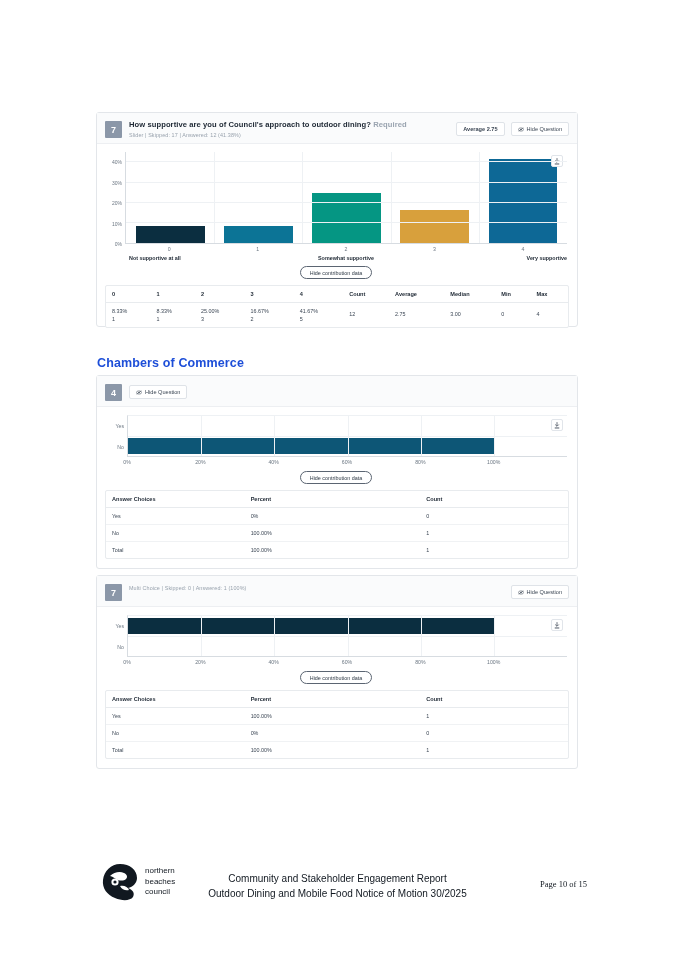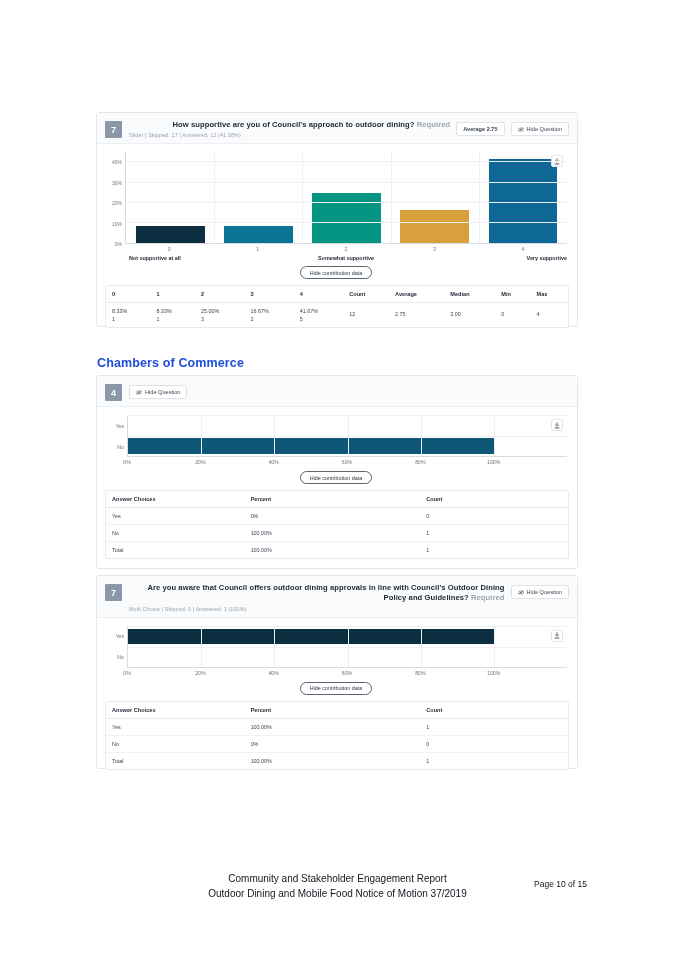--- a/index.html
+++ b/index.html
@@ -30,21 +30,21 @@
     background: #8b97a8;
     color: #ffffff;
     font-size: 9px; font-weight: bold;
     display: flex; align-items: center; justify-content: center;
     border-radius: 1px;
     margin-right: 7px; margin-top: 1px;
   }
   .qtext-wrap { flex: 1 1 auto; padding-right: 6px; }
   .qtitle {
     font-size: 7.6px; font-weight: bold; line-height: 1.35;
-    color: #1d2733; letter-spacing: 0.01em; text-align: right;
+    color: #1d2733; letter-spacing: 0.01em;
   }
   .qtitle .req { color: #9aa4b0; font-weight: bold; }
   .qmeta { font-size: 5.4px; color: #98a2ad; margin-top: 2px; letter-spacing: 0.02em; }
   .head-right { flex: 0 0 auto; display: flex; align-items: center; gap: 6px; margin-top: 2px; }
   .avg-badge {
     border: 1px solid #dfe3e8; border-radius: 2px;
     padding: 3px 6px; font-size: 5.6px; font-weight: bold; color: #3b4654;
     background:#fff; white-space: nowrap;
   }
   .hide-q-btn {
@@ -135,21 +135,21 @@
 
   
   .footer { position: absolute; left: 0; right: 0; bottom: 30px; height: 64px; }
   .logo { position: absolute; left: 100px; top: 2px; display: flex; align-items: center; gap: 5px; }
   .logo-mark { width: 40px; height: 40px; }
   .logo-txt { font-size: 8px; line-height: 1.35; color: #111820; }
   .foot-center {
     position: absolute; left: 0; right: 0; top: 12px;
     text-align: center; font-size: 10px; color: #111820; line-height: 1.45;
   }
-  .foot-page { position: absolute; right: 88px; top: 19px; font-size: 8.5px; color: #111820; }
+  .foot-page { position: absolute; right: 88px; top: 19px; font-size: 8.5px; color: #111820; font-family: Liberation Serif, serif; }
 </style>
 </head>
 <body>
 
 <div class="page">
 
   <div class="card" style="left:96px; top:112px; width:482px; height:215px;">
 
     <div class="card-head">
       <div class="qnum">7</div>
@@ -360,21 +360,20 @@
           </tbody>
       </table>
     </div>
   </div>
 
   <div class="card" style="left:96px; top:575px; width:482px; height:194px;">
 
     <div class="card-head">
       <div class="qnum">7</div>
       <div class="qtext-wrap">
-        <div class="qtitle"><span>Are you aware that Council offers outdoor dining approvals in line with Council's Outdoor Dining Policy and Guidelines?</span> <span class="req">Required</span></div>
         <div class="qmeta">Multi Choice | Skipped: 0 | Answered: 1 (100%)</div>
       </div>
       <div class="head-right">
         <div class="hide-q-btn">
           <svg class="eye-ico" viewBox="0 0 12 8">
               <ellipse cx="6" cy="4" rx="5.2" ry="3.3" fill="none" stroke="#3b4654" stroke-width="1"></ellipse>
               <circle cx="6" cy="4" r="1.5" fill="#3b4654"></circle>
               <line x1="1" y1="7.3" x2="11" y2="0.7" stroke="#3b4654" stroke-width="1"></line>
             </svg>
           <span>Hide Question</span>
@@ -446,20 +445,34 @@
               <td>Total</td>
               <td>100.00%</td>
               <td>1</td>
             </tr>
           </tbody>
       </table>
     </div>
   </div>
 
   <div class="footer">
+    <div class="logo">
+      <svg class="logo-mark" viewBox="0 0 40 40">
+        <path d="M20 2 C30 2 37 8 37 16 C37 21 33 25 28 26 C33 28 35 31 33 35 C30 39 22 39 15 36 C7 33 2 26 3 18 C4 9 11 2 20 2 Z" fill="#111820"></path>
+        <path d="M10 14 C14 10 20 9 24 11 C27 12.5 28 15 26 17 C24 19 19 19 16 17 C13 15 11 14 10 14 Z" fill="#ffffff"></path>
+        <circle cx="15" cy="20" r="3.6" fill="#ffffff"></circle>
+        <circle cx="15" cy="20" r="1.6" fill="#111820"></circle>
+        <path d="M20 24 C24 23 28 25 29 28 C26 29 22 28 20 24 Z" fill="#ffffff"></path>
+      </svg>
+      <div class="logo-txt">
+        <div>northern</div>
+        <div>beaches</div>
+        <div>council</div>
+      </div>
+    </div>
     <div class="foot-center">
       <div>Community and Stakeholder Engagement Report</div>
-      <div>Outdoor Dining and Mobile Food Notice of Motion 37/2019</div>
+      <div>Outdoor Dining and Mobile Food Notice of Motion 30/2025</div>
     </div>
     <div class="foot-page">Page 10 of 15</div>
   </div>
 
 </div>
 
 </body></html>

